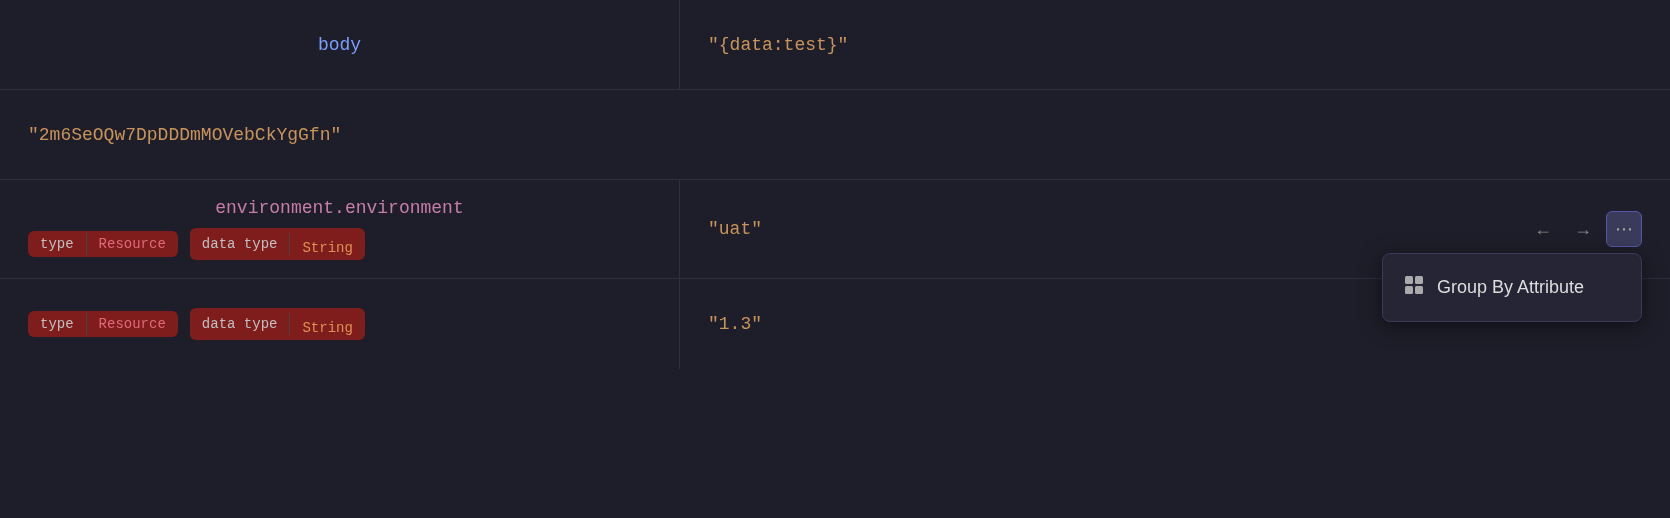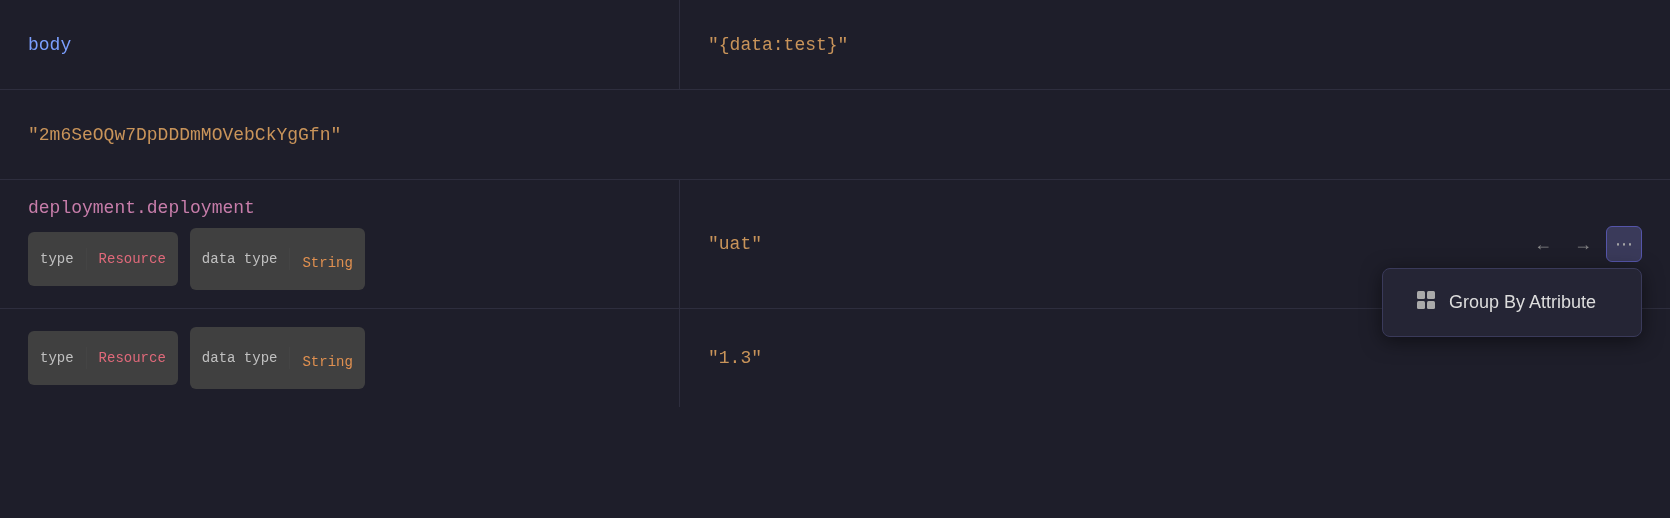--- a/index.html
+++ b/index.html
@@ -38,20 +38,21 @@
     }
 
     .cell-left {
       width: 680px;
       padding: 18px 28px;
       border-right: 1px solid #2e2e3e;
       display: flex;
       flex-direction: column;
       justify-content: center;
       gap: 10px;
+      text-align: center;
     }
 
     .cell-right {
       flex: 1;
       padding: 18px 28px;
       display: flex;
       align-items: center;
     }
 
     .attr-name {
@@ -77,41 +78,41 @@
       display: flex;
       flex-direction: row;
       gap: 0;
       align-items: center;
     }
 
     .tag-group {
       display: flex;
       flex-direction: row;
       align-items: center;
-      background-color: #404040;
+      background-color: #7f1d1d;
       border-radius: 6px;
       overflow: hidden;
       margin-right: 12px;
     }
 
     .tag-label {
       padding: 5px 12px;
       font-size: 14px;
       color: #c0c0c0;
       font-family: 'Courier New', Courier, monospace;
     }
 
     .tag-divider {
       width: 1px;
       height: 22px;
       background-color: #444;
     }
 
     .tag-value {
-      padding: 19px 12px;
+      padding: 4px 12px;
       font-size: 14px;
       font-family: 'Courier New', Courier, monospace;
     }
 
     .tag-value.pink {
       color: #e0697a;
     }
 
     .tag-value.orange {
       color: #e09050;
@@ -149,21 +150,21 @@
     }
 
     
     .dropdown-menu {
       position: absolute;
       right: 0;
       top: 42px;
       background-color: #252535;
       border: 1px solid #3a3a5a;
       border-radius: 8px;
-      padding: 8px 12px;
+      padding: 8px 0;
       z-index: 100;
       min-width: 260px;
       box-shadow: 0 4px 20px rgba(0,0,0,0.5);
     }
 
     .dropdown-item {
       display: flex;
       align-items: center;
       gap: 12px;
       padding: 12px 20px;
@@ -201,21 +202,21 @@
   </div>
 
   <div class="row">
     <div class="cell-right">
       <span class="attr-value">"2m6SeOQw7DpDDDmMOVebCkYgGfn"</span>
     </div>
   </div>
 
   <div class="row">
     <div class="cell-left">
-      <span class="attr-name pink">deployment.deployment</span>
+      <span class="attr-name pink">environment.environment</span>
       <div class="tags-row">
         <div class="tag-group">
           <span class="tag-label">type</span>
           <div class="tag-divider"></div>
           <span class="tag-value pink">Resource</span>
         </div>
         <div class="tag-group">
           <span class="tag-label">data type</span>
           <div class="tag-divider"></div>
           <span class="tag-value orange">String</span>

